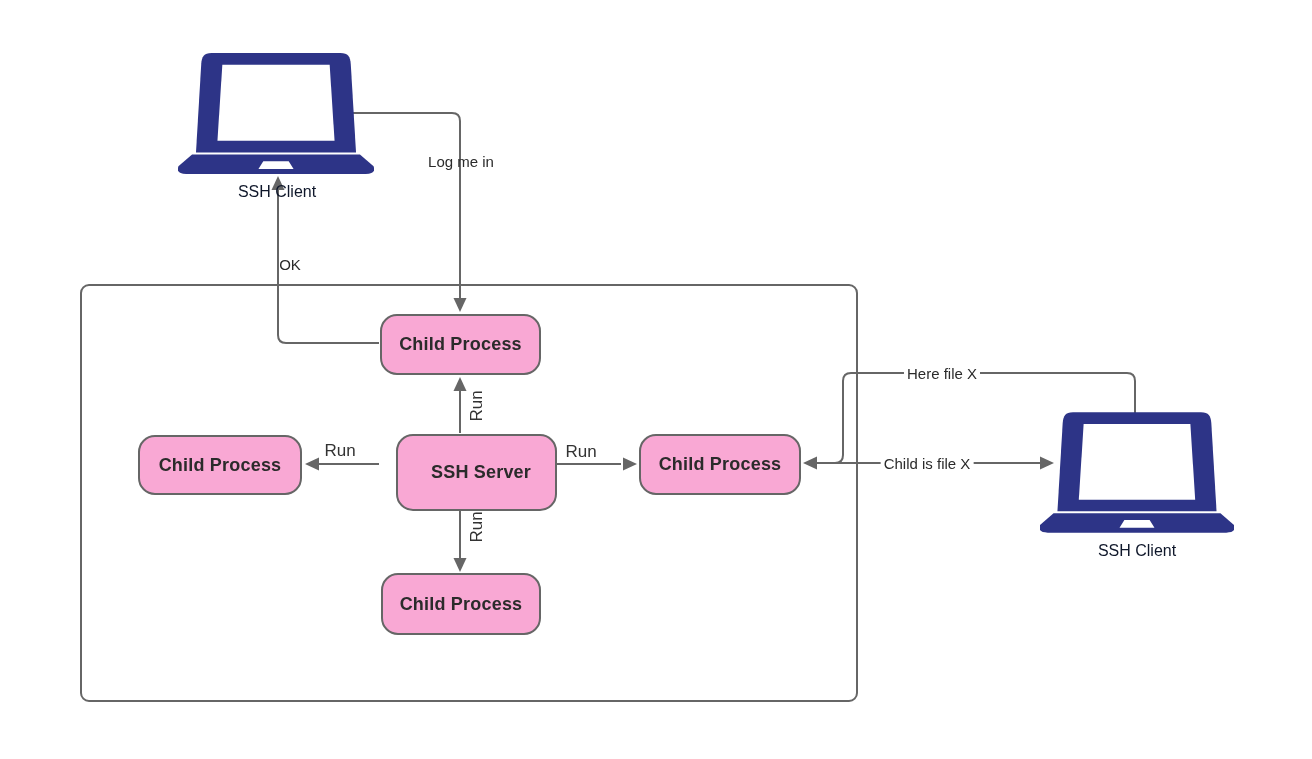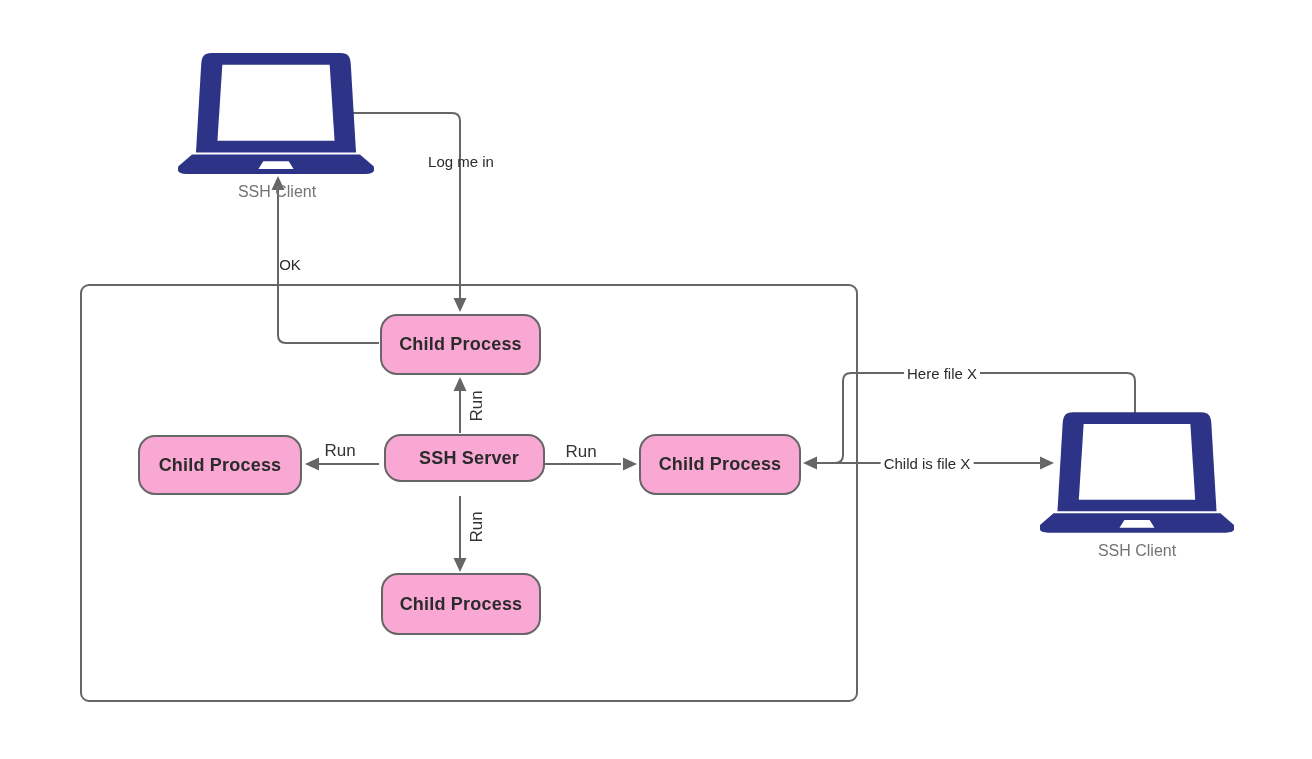--- a/index.html
+++ b/index.html
@@ -36,36 +36,36 @@
     align-items: center;
     justify-content: center;
     font-weight: bold;
     font-size: 18px;
     color: #2b2b2b;
     letter-spacing: 0.2px;
     z-index: 2;
     white-space: nowrap;
   }
   .node.top    { left: 380px; top: 314px; width: 161px; height: 61px; }
-  .node.server { left: 384px; top: 434px; width: 161px; height: 48px; padding-left: 9px; }
+  .node.server { left: 396px; top: 434px; width: 161px; height: 77px; padding-left: 9px; }
   .node.left   { left: 138px; top: 435px; width: 164px; height: 60px; }
   .node.right  { left: 639px; top: 434px; width: 162px; height: 61px; }
   .node.bottom { left: 381px; top: 573px; width: 160px; height: 62px; }
   .lbl {
     position: absolute;
     transform: translate(-50%, -50%);
     white-space: nowrap;
     z-index: 3;
     color: #2b2b2b;
   }
   .lbl.bold   { font-weight: normal; font-size: 15px; }
   .lbl.plain  { font-weight: normal; font-size: 17px; color: #333333; }
   .lbl.vert   { transform: translate(-50%, -50%) rotate(-90deg); }
   .lbl.whitebg { background: #ffffff; padding: 0 3px; }
-  .lbl.device { font-weight: normal; font-size: 16px; color: #737373; }
+  .lbl.device { font-weight: normal; font-size: 16px; color: #0f172a; }
 </style>
 </head>
 <body>
 
 <div class="canvas">
 
   <div class="container-box"></div>
 
   <svg class="wires" viewBox="0 0 1312 759" xmlns="http://www.w3.org/2000/svg">
     <defs>

